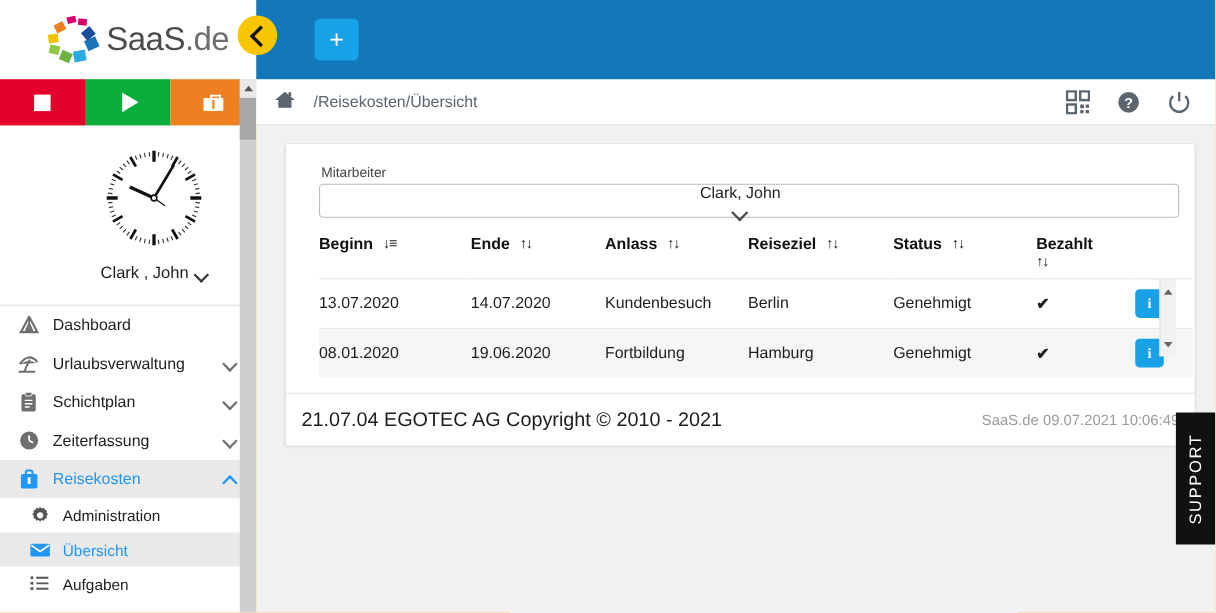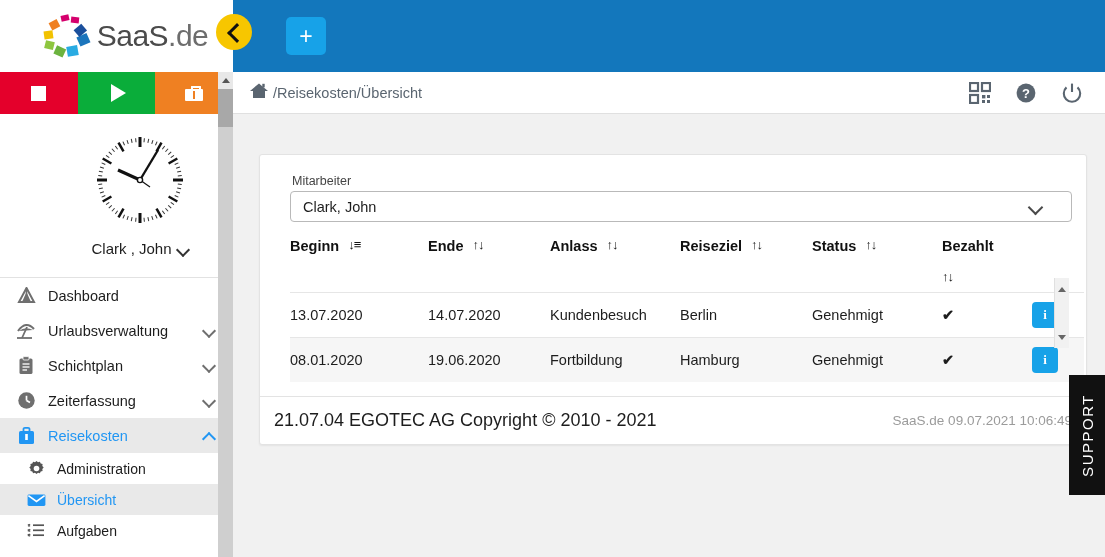--- a/index.html
+++ b/index.html
@@ -85,47 +85,48 @@
     position:absolute; left:-17px; top:14px; width:36px; height:36px; border-radius:50%;
     background:#f7c600; display:flex; align-items:center; justify-content:center; cursor:pointer; z-index:8;
   }
   .chev-left { width:12px; height:12px; position:relative; margin-left:3px;}
   .chev-left:before{content:"";position:absolute;left:0;top:0;width:11px;height:11px;border-left:3.2px solid #111;border-bottom:3.2px solid #111;transform:rotate(45deg);}
 
   .breadcrumb-bar {
     height:42px; background:#fff; display:flex; align-items:center; padding:0 16px 0 16px;
     border-bottom:1px solid #e0e0e0;
   }
-  .crumb-text { font-size:14.5px; color:#5a6570; margin-left:4px; }
+  .crumb-text { font-size:14.5px; color:#5a6570; margin-left:16px; }
   .bc-right { margin-left:auto; display:flex; align-items:center; gap:24px; padding-right:6px;}
   .bc-right .ic { cursor:pointer; display:flex; align-items:center; justify-content:center; }
 
-  .content { padding:16px 18px 0 26px;margin-top:24px; }
+  .content { padding:16px 18px 0 26px; }
   .card {
     background:#fff; border:1px solid #e3e3e3; border-radius:3px;
     width:828px; box-shadow:0 1px 2px rgba(0,0,0,0.06);
     padding:16px 16px 0 16px;
   }
   .field-label { font-size:12.5px; color:#444; margin:3px 0 3px 16px; }
   .select-box {
     margin:0 0 0 14px; width:782px; height:31px; border:1px solid #b9b9b9; border-radius:4px;
     background:#fff; display:flex; align-items:center; padding:0 28px 0 12px; font-size:14.5px; color:#1d1d1d;
     cursor:pointer;
+    flex-direction:column;
   }
   .select-box .val { flex:1; }
   .chev-sel { width:14px;height:9px;position:relative;}
   .chev-sel:before{content:"";position:absolute;left:1px;top:0;width:9px;height:9px;border-right:2px solid #4a4a4a;border-bottom:2px solid #4a4a4a;transform:rotate(45deg);}
 
   table.data { width:794px; margin:16px 0 0 14px; border-collapse:collapse; table-layout:fixed; }
   table.data th {
     text-align:left; font-size:14.5px; color:#111; font-weight:bold;
     padding:0 0 9px 0; vertical-align:top;
   }
   table.data th .th-in { display:flex; align-items:flex-start; gap:9px; flex-wrap:wrap;}
-  table.data th.wrapcol .th-in { flex-direction:column; gap:16px; }
+  table.data th.wrapcol .th-in { flex-direction:column; gap:1px; }
   .sort-ic { font-size:13px; color:#111; line-height:1; letter-spacing:-1px;}
   table.data td {
     font-size:14.5px; color:#1d1d1d; padding:9px 0; border-top:1px solid #e6e6e6;
     height:36px;
   }
   tr.alt td { background:#f6f6f6; }
   .check { font-size:17px; color:#111; font-weight:bold;}
   .btn-info {
     width:26px;height:26px;border-radius:4px;background:#17a2e8;color:#fff;
     display:flex;align-items:center;justify-content:center;font-size:13px;font-weight:bold;

